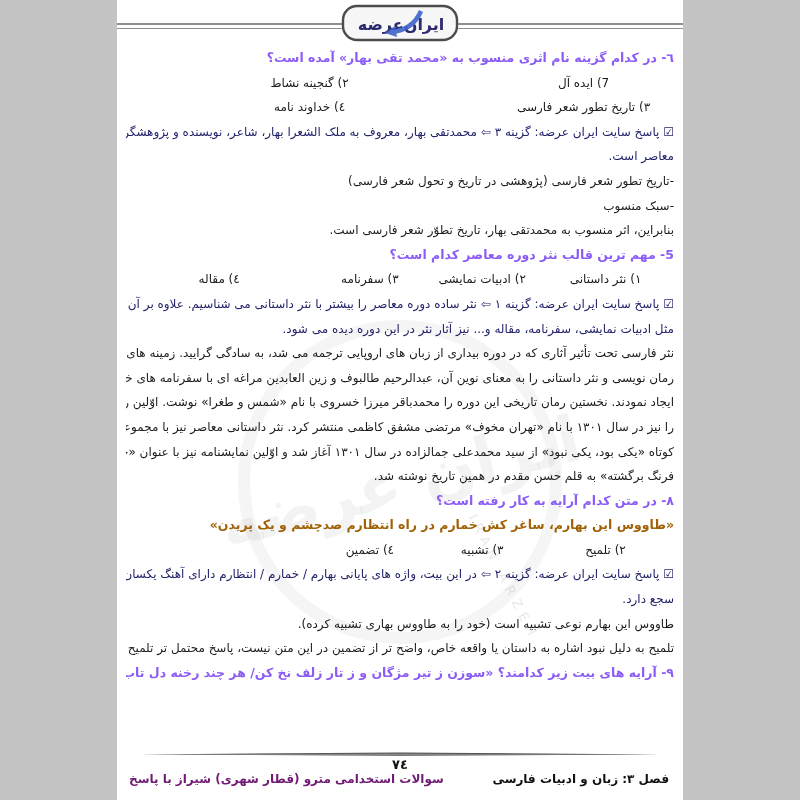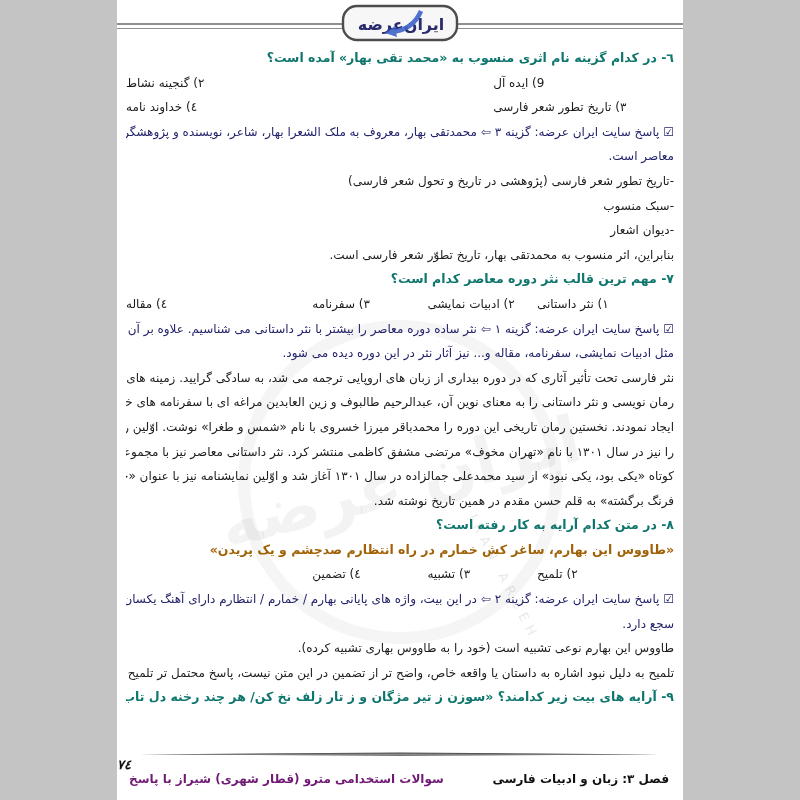--- a/index.html
+++ b/index.html
@@ -32,37 +32,37 @@
   
   .content{
     position:absolute;top:46px;left:9px;right:9px;z-index:1;
     direction:rtl;
   }
   .line{
     height:24.6px;line-height:24.6px;font-size:12px;color:#1c1c1c;
     text-align:right;white-space:nowrap;overflow:hidden;direction:rtl;
   }
   .line.j{text-align:justify;text-align-last:justify}
-  .line.q{font-weight:bold;color:#0f766e;font-size:12.5px}
+  .line.q{font-weight:bold;color:#8b5cf6;font-size:12.5px}
   .line.verse{font-weight:bold;color:#a16207;font-size:12.5px}
   .line.ans{color:#23236b}
   .line .b{font-weight:normal}
   .opts{display:flex;direction:rtl}
-  .opts .cell{text-align:left;overflow:hidden}
+  .opts .cell{text-align:center;overflow:hidden}
   .opts2 .cell:nth-child(1){width:33%}
   .opts2 .cell:nth-child(2){width:67%}
   .opts4 .cell:nth-child(1){width:25%}
   .opts4 .cell:nth-child(2){width:20%}
   .opts4 .cell:nth-child(3){width:21%}
   .opts4 .cell:nth-child(4){width:34%}
   
   .footer-line{position:absolute;top:752px;left:23px;z-index:2}
   .page-num{
-    position:absolute;top:757px;left:0;right:0;
-    font-size:13px;font-weight:bold;color:#111;z-index:2;font-style:italic;
+    position:absolute;top:757px;left:0;right:0;text-align:center;
+    font-size:13px;font-weight:bold;color:#111;z-index:2;
   }
   .footer-right{
     position:absolute;top:772px;right:14px;direction:rtl;
     font-size:12px;font-weight:bold;color:#111;z-index:2;white-space:nowrap;margin-left:48px;
   }
   .footer-left{
     position:absolute;top:772px;left:12px;direction:rtl;
     font-size:12px;font-weight:bold;color:#701a75;z-index:2;white-space:nowrap;
   }
 </style>
@@ -87,34 +87,33 @@
   <div class="wm">
     <div class="wm-circle">
       <div class="wm-fa">ایران عرضه</div>
     </div>
     <div class="wm-en">IRAN ARZEH</div>
   </div>
 
   <div class="content" id="blocks">
       <div class="line q">٦- در کدام گزینه نام اثری منسوب به «محمد تقی بهار» آمده است؟</div>
       <div class="line opts opts2">
-        <div class="cell">9) ایده آل</div>
+        <div class="cell">7) ایده آل</div>
         <div class="cell">٢) گنجینه نشاط</div>
       </div>
       <div class="line opts opts2">
         <div class="cell">٣) تاریخ تطور شعر فارسی</div>
         <div class="cell">٤) خداوند نامه</div>
       </div>
       <div class="line ans j"><span class="b">☑ پاسخ سایت ایران عرضه: گزینه ٣ ⇦</span> <span>محمدتقی بهار، معروف به ملک الشعرا بهار، شاعر، نویسنده و پژوهشگر بزرگ عصر</span></div>
       <div class="line ans">معاصر است.</div>
       <div class="line">-تاریخ تطور شعر فارسی (پژوهشی در تاریخ و تحول شعر فارسی)</div>
       <div class="line">-سبک منسوب</div>
-      <div class="line">-دیوان اشعار</div>
       <div class="line">بنابراین، اثر منسوب به محمدتقی بهار، تاریخ تطوّر شعر فارسی است.</div>
-      <div class="line q">٧- مهم ترین قالب نثر دوره معاصر کدام است؟</div>
+      <div class="line q">5- مهم ترین قالب نثر دوره معاصر کدام است؟</div>
       <div class="line opts opts4">
         <div class="cell">١) نثر داستانی</div>
         <div class="cell">٢) ادبیات نمایشی</div>
         <div class="cell">٣) سفرنامه</div>
         <div class="cell">٤) مقاله</div>
       </div>
       <div class="line ans j"><span class="b">☑ پاسخ سایت ایران عرضه: گزینه ١ ⇦</span> <span>نثر ساده دوره معاصر را بیشتر با نثر داستانی می شناسیم. علاوه بر آن در قالبهایی</span></div>
       <div class="line ans">مثل ادبیات نمایشی، سفرنامه، مقاله و... نیز آثار نثر در این دوره دیده می شود.</div>
       <div class="line j">نثر فارسی تحت تأثیر آثاری که در دوره بیداری از زبان های اروپایی ترجمه می شد، به سادگی گرایید. زمینه های گرایش به</div>
       <div class="line j">رمان نویسی و نثر داستانی را به معنای نوین آن، عبدالرحیم طالبوف و زین العابدین مراغه ای با سفرنامه های خیالی خود</div>

